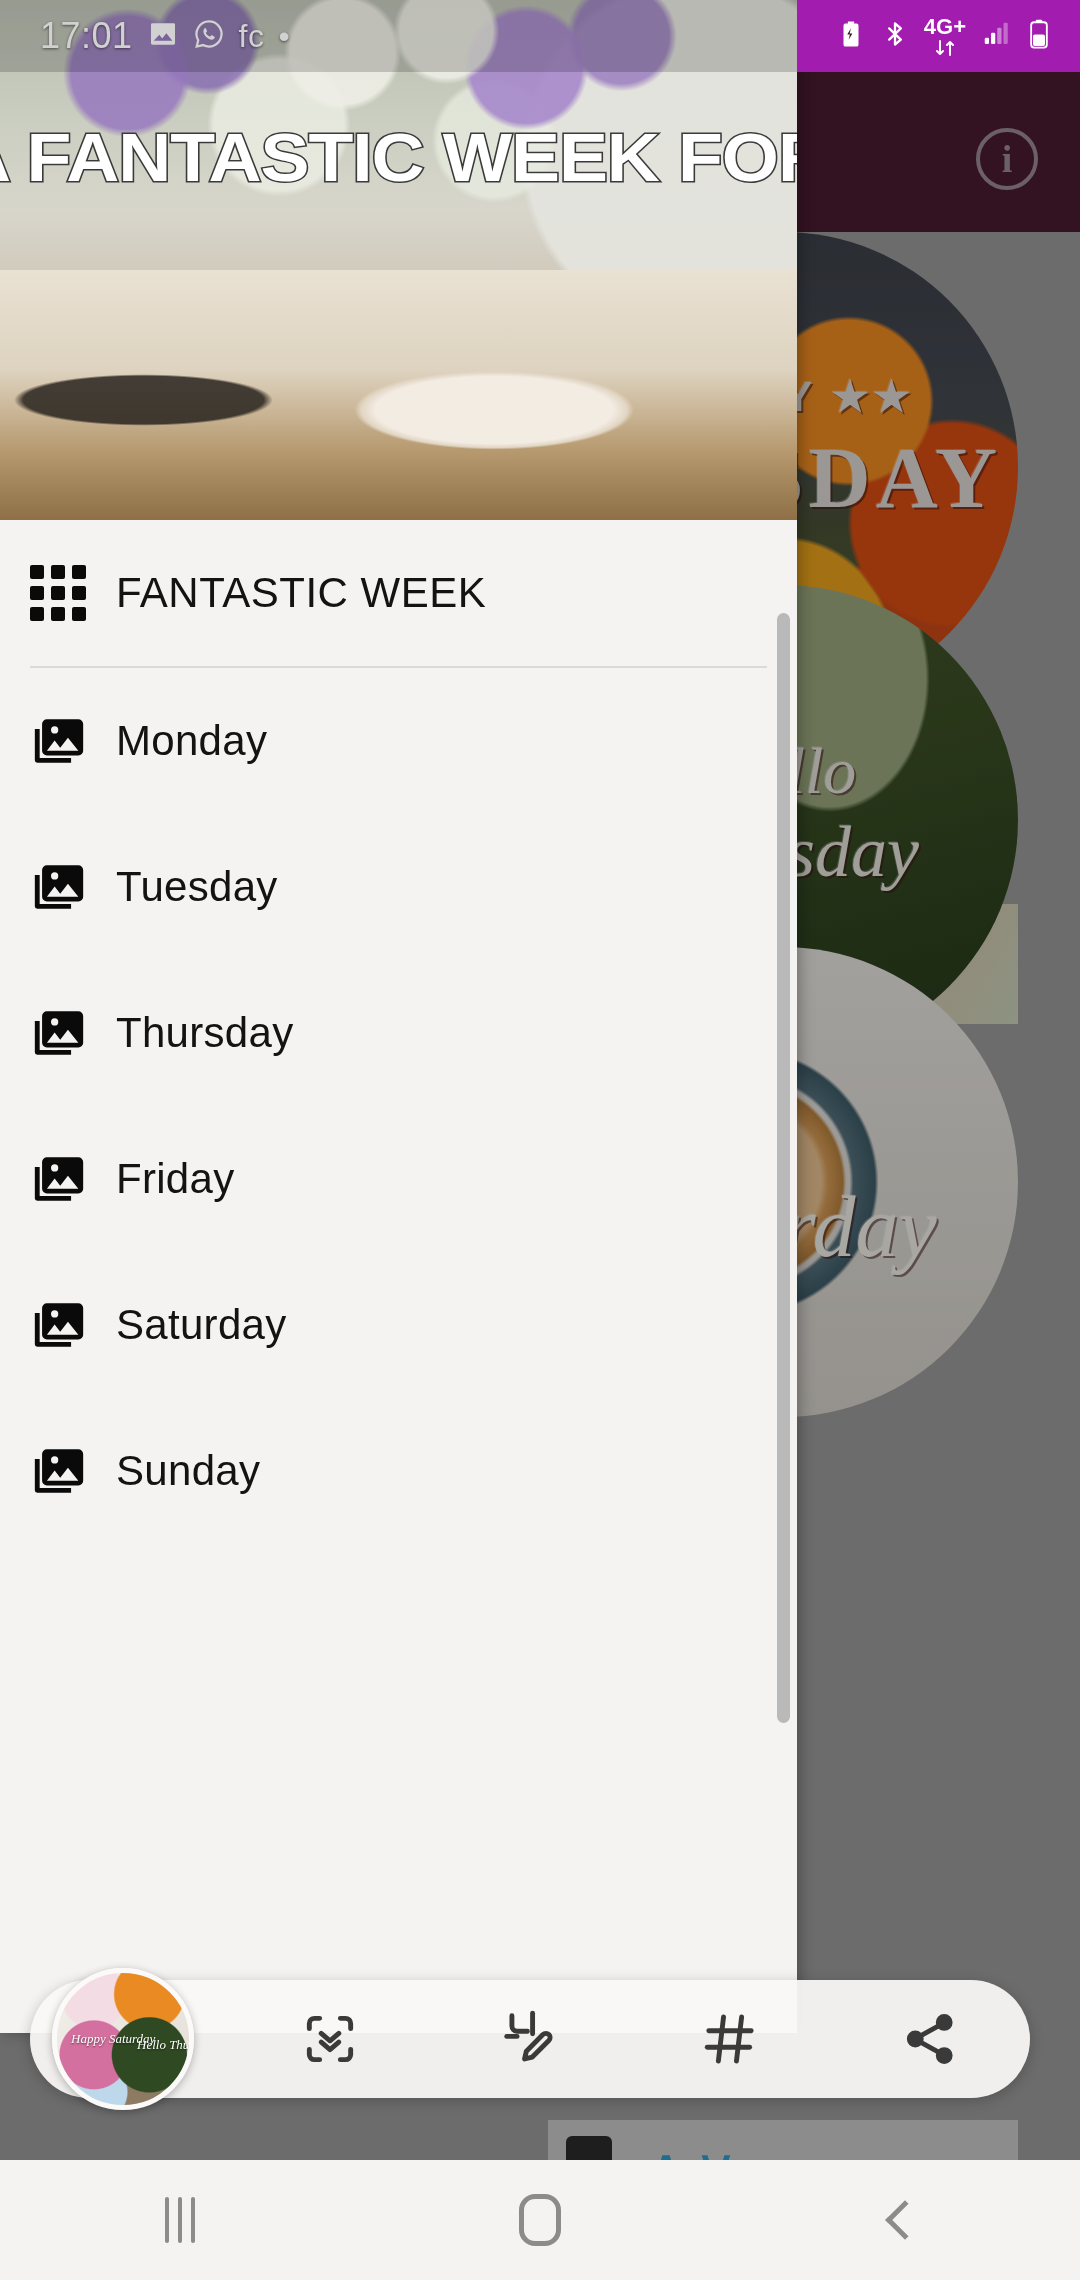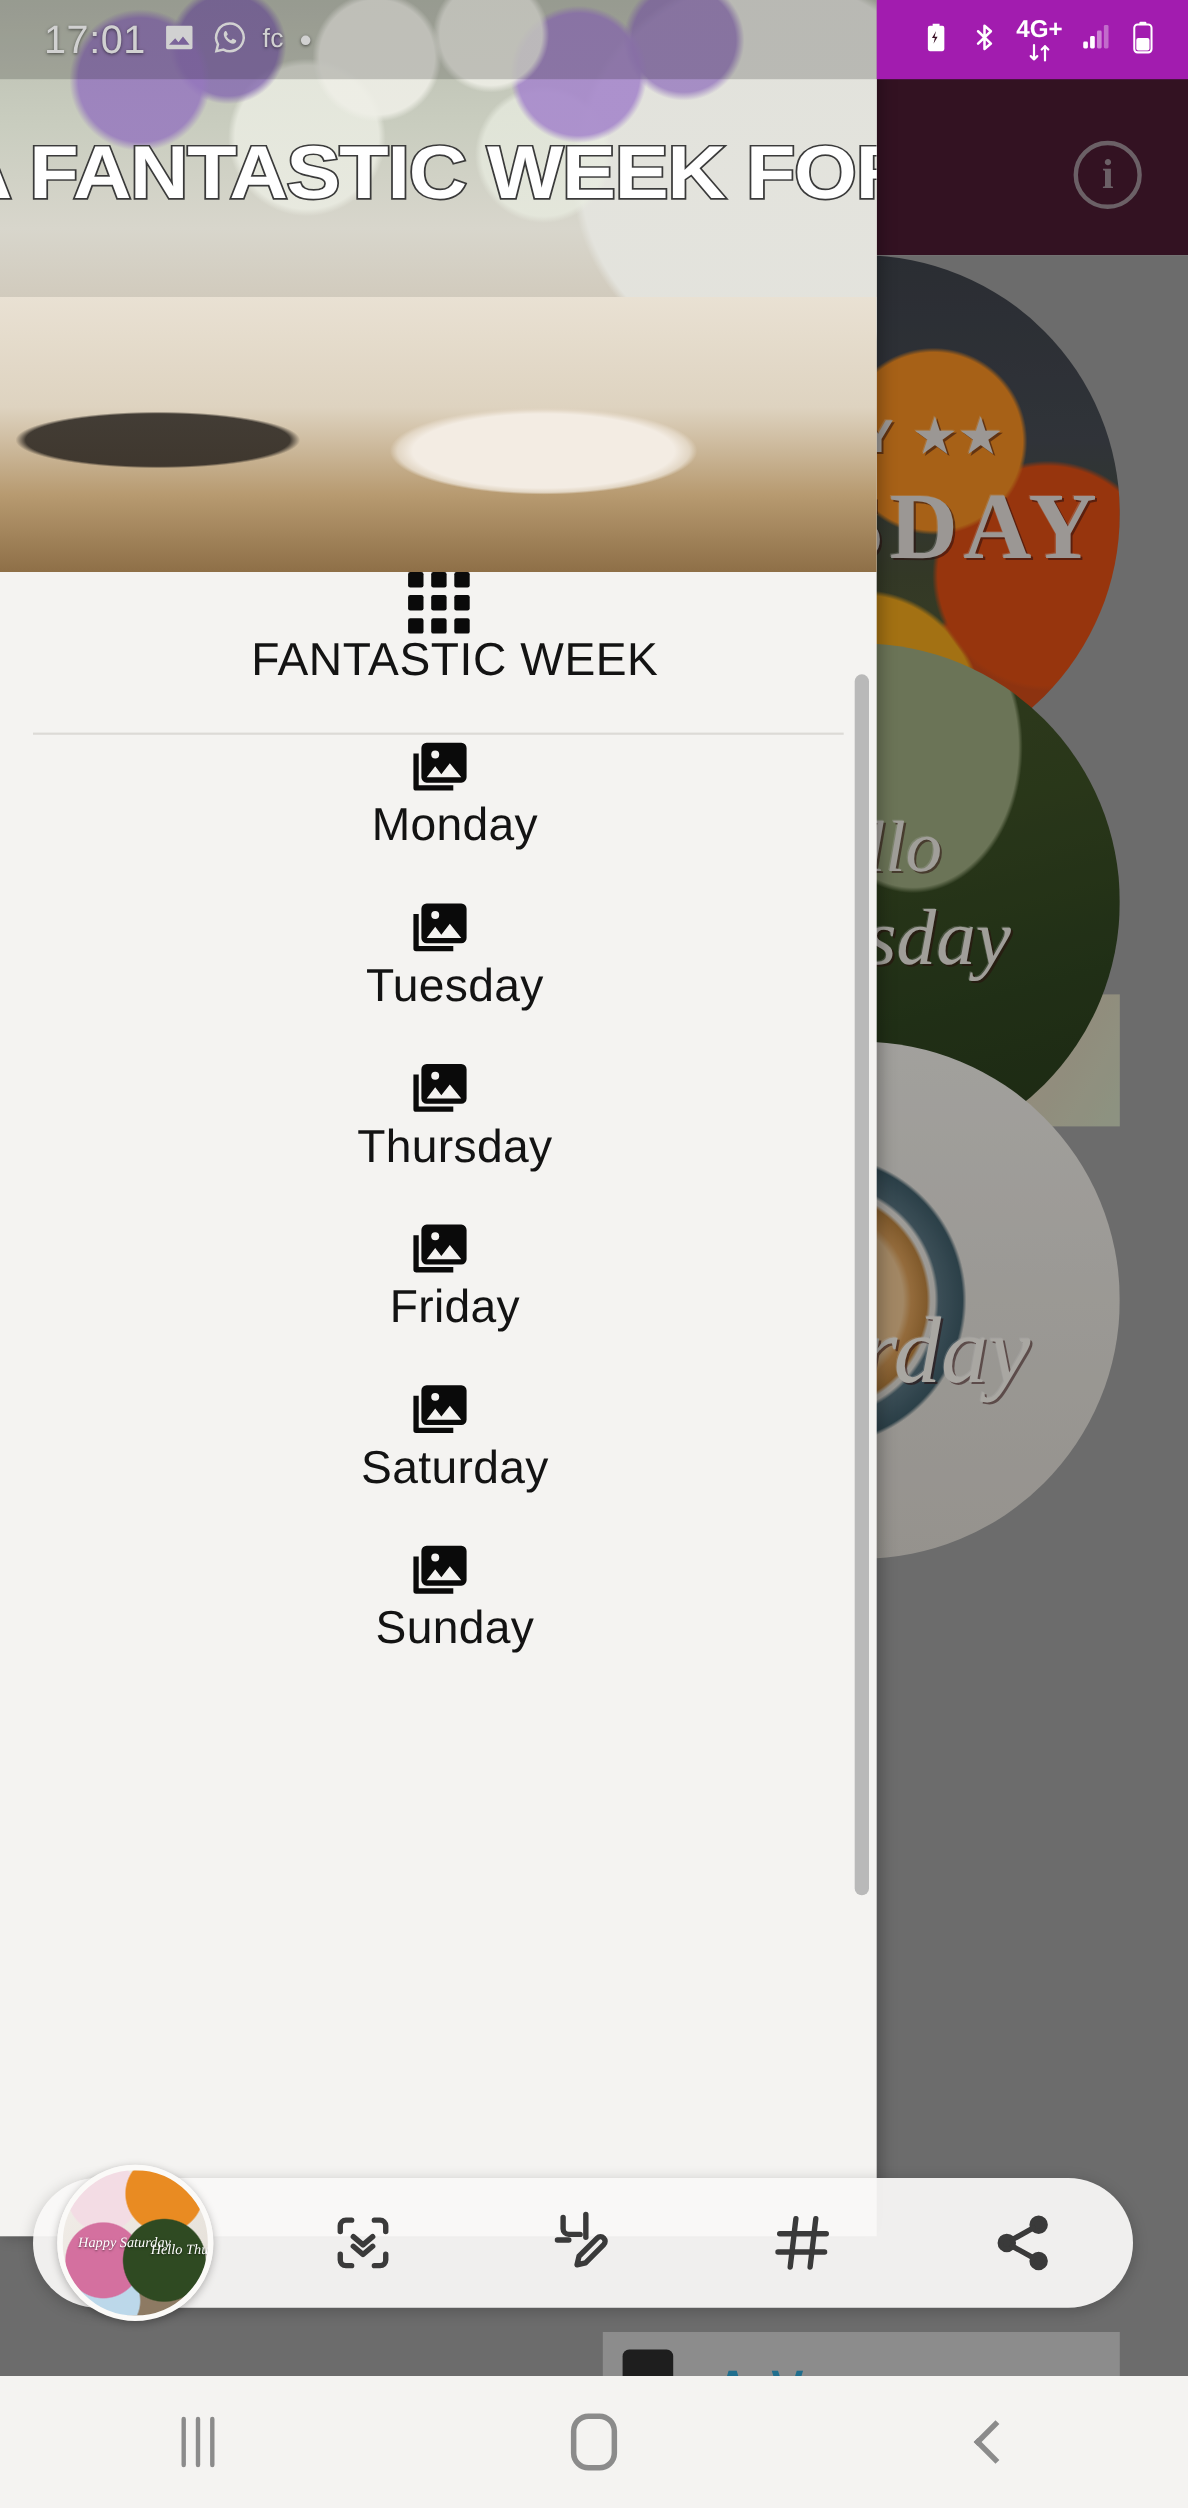--- a/index.html
+++ b/index.html
@@ -144,21 +144,20 @@
     transform: scaleX(1.08);
     transform-origin: left center;
   }
 
   
   .drawer-list { position: relative; padding-top: 0; }
   .menu-row {
     display: flex; align-items: center;
     height: 146px;
     padding-left: 30px;
-    flex-direction: column;
   }
   .menu-row.head { height: 146px; }
   .menu-ico {
     width: 86px; min-width: 86px; display: flex;
     align-items: center; justify-content: flex-start;
     color: #0a0a0a;
   }
   .menu-label {
     font-size: 42px; color: #131313; font-weight: 400;
     letter-spacing: .3px;
@@ -448,21 +447,21 @@
         </svg>
       </span>
 
       <span>
         <svg width="32" height="32" viewBox="0 0 24 24" fill="none" stroke="#ffffff" stroke-width="1.7" aria-hidden="true">
           <path d="M12 2.6a9.4 9.4 0 0 0-8.1 14.1L2.8 21.4l4.8-1.1A9.4 9.4 0 1 0 12 2.6z"></path>
           <path d="M8.8 7.6c.5-.1.8 0 1 .5l.7 1.6c.1.3 0 .5-.2.7l-.5.5c-.1.2-.2.4 0 .7a6 6 0 0 0 2.6 2.3c.3.1.5 0 .7-.2l.5-.6c.2-.2.4-.3.7-.1l1.6.8c.4.2.5.5.4.9-.2.9-1.1 1.6-2.1 1.6-2.9 0-6.4-3.5-6.4-6.4 0-1 .6-1.9 1-2.3z" fill="#ffffff" stroke="none"></path>
         </svg>
       </span>
 
-      <span class="sb-time" style="font-size:24px">fc</span>
+      <span class="sb-time" style="font-size:32px">fc</span>
       <span class="sb-time" style="font-size:32px">•</span>
     </div>
 
     <div class="sb-right">
 
       <span>
         <svg width="30" height="30" viewBox="0 0 24 24" fill="#ffffff" aria-hidden="true">
           <path d="M9.5 2h5v1.6h2A1.5 1.5 0 0 1 18 5.1v15.4A1.5 1.5 0 0 1 16.5 22h-9A1.5 1.5 0 0 1 6 20.5V5.1a1.5 1.5 0 0 1 1.5-1.5h2V2z"></path>
           <path d="M12 7.4 9 12.4h2.1l-1 4.2 3-5h-2.2l1.1-4.2z" fill="#3a1226"></path>
         </svg>

